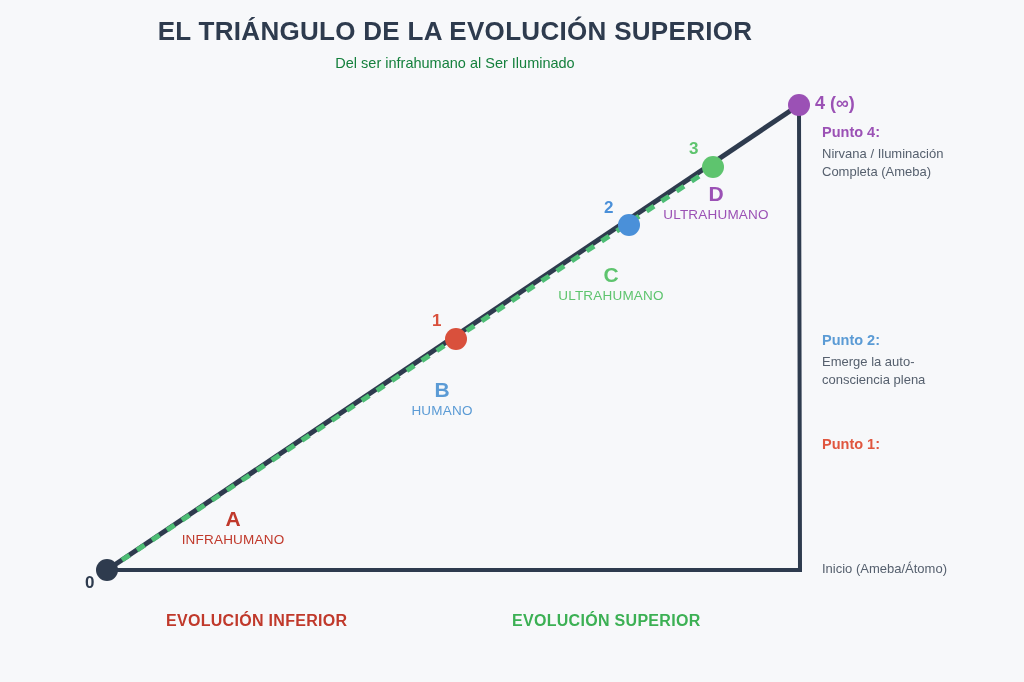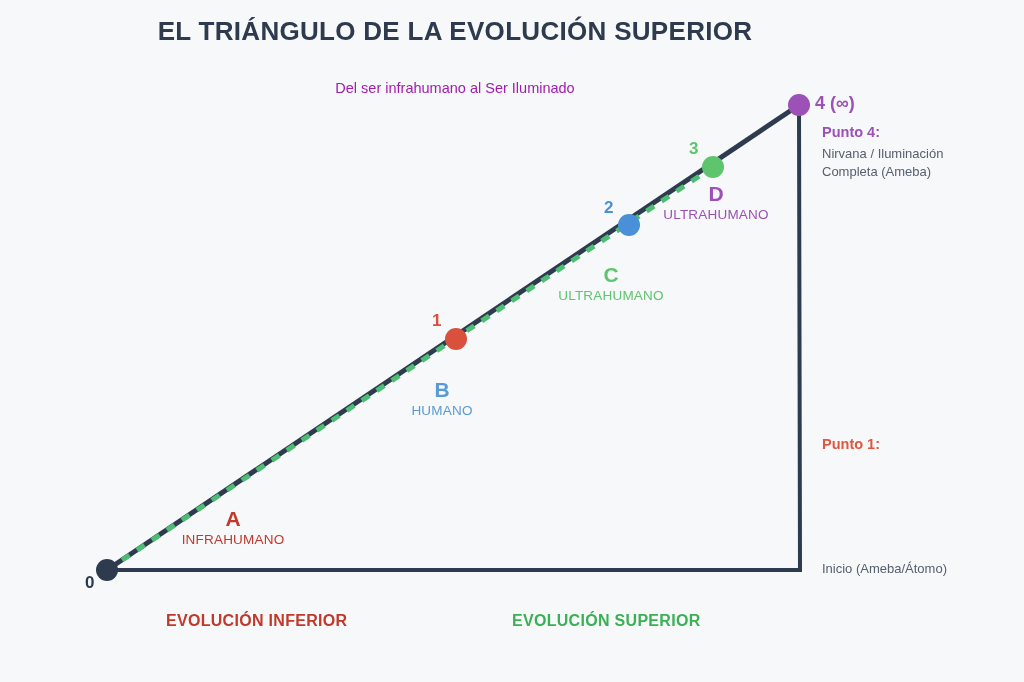--- a/index.html
+++ b/index.html
@@ -33,22 +33,21 @@
     letter-spacing: 0.3px;
     color: #2e3b4e;
   }
   .subtitle {
     position: absolute;
     left: 0;
     top: 55px;
     width: 910px;
     text-align: center;
     font-size: 14.5px;
-    color: #a21caf;
-    margin-top: 25px;
+    color: #15803d;
   }
 
   
   #figure {
     position: absolute;
     left: 0;
     top: 0;
   }
 
   
@@ -179,20 +178,25 @@
   </div>
 
   <div class="legend legend-inferior">EVOLUCIÓN INFERIOR</div>
   <div class="legend legend-superior">EVOLUCIÓN SUPERIOR</div>
 
   <div class="note note-4">
     <p class="note-title">Punto 4:</p>
     <p class="note-body">Nirvana / Iluminación
 Completa (Ameba)</p>
   </div>
+  <div class="note note-2">
+    <p class="note-title">Punto 2:</p>
+    <p class="note-body">Emerge la auto-
+consciencia plena</p>
+  </div>
   <div class="note note-1">
     <p class="note-title">Punto 1:</p>
   </div>
   <div class="note note-0">
     <p class="note-body">Inicio (Ameba/Átomo)</p>
   </div>
 
 </div>
 
 </body></html>

